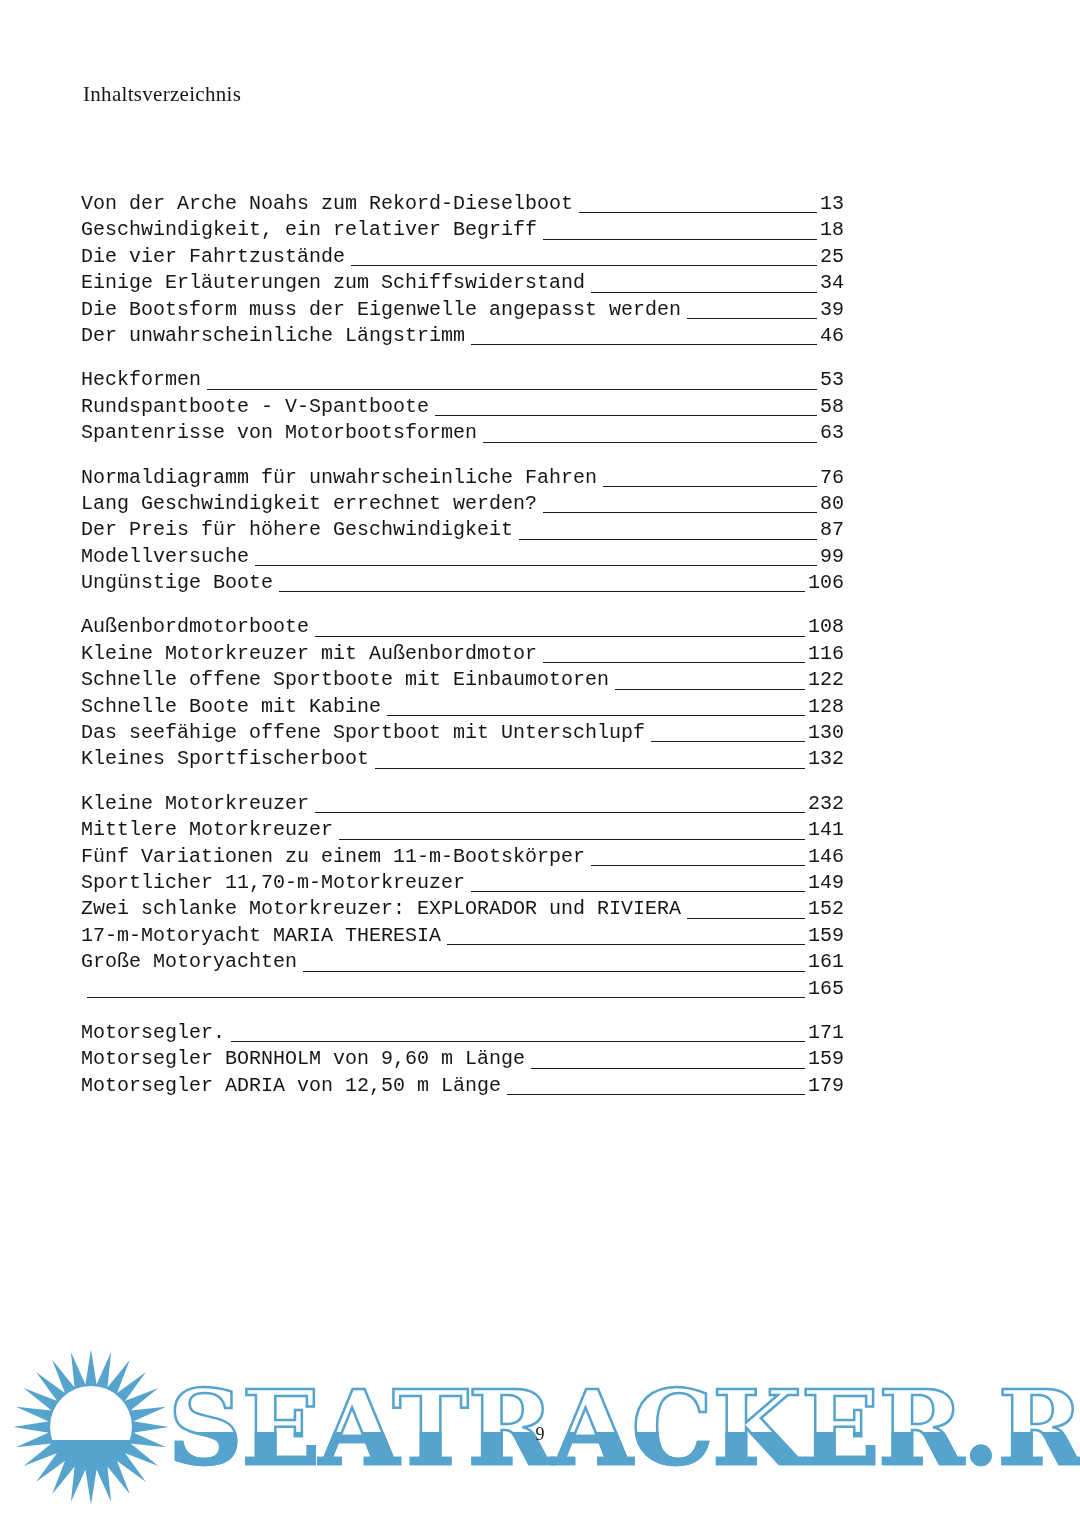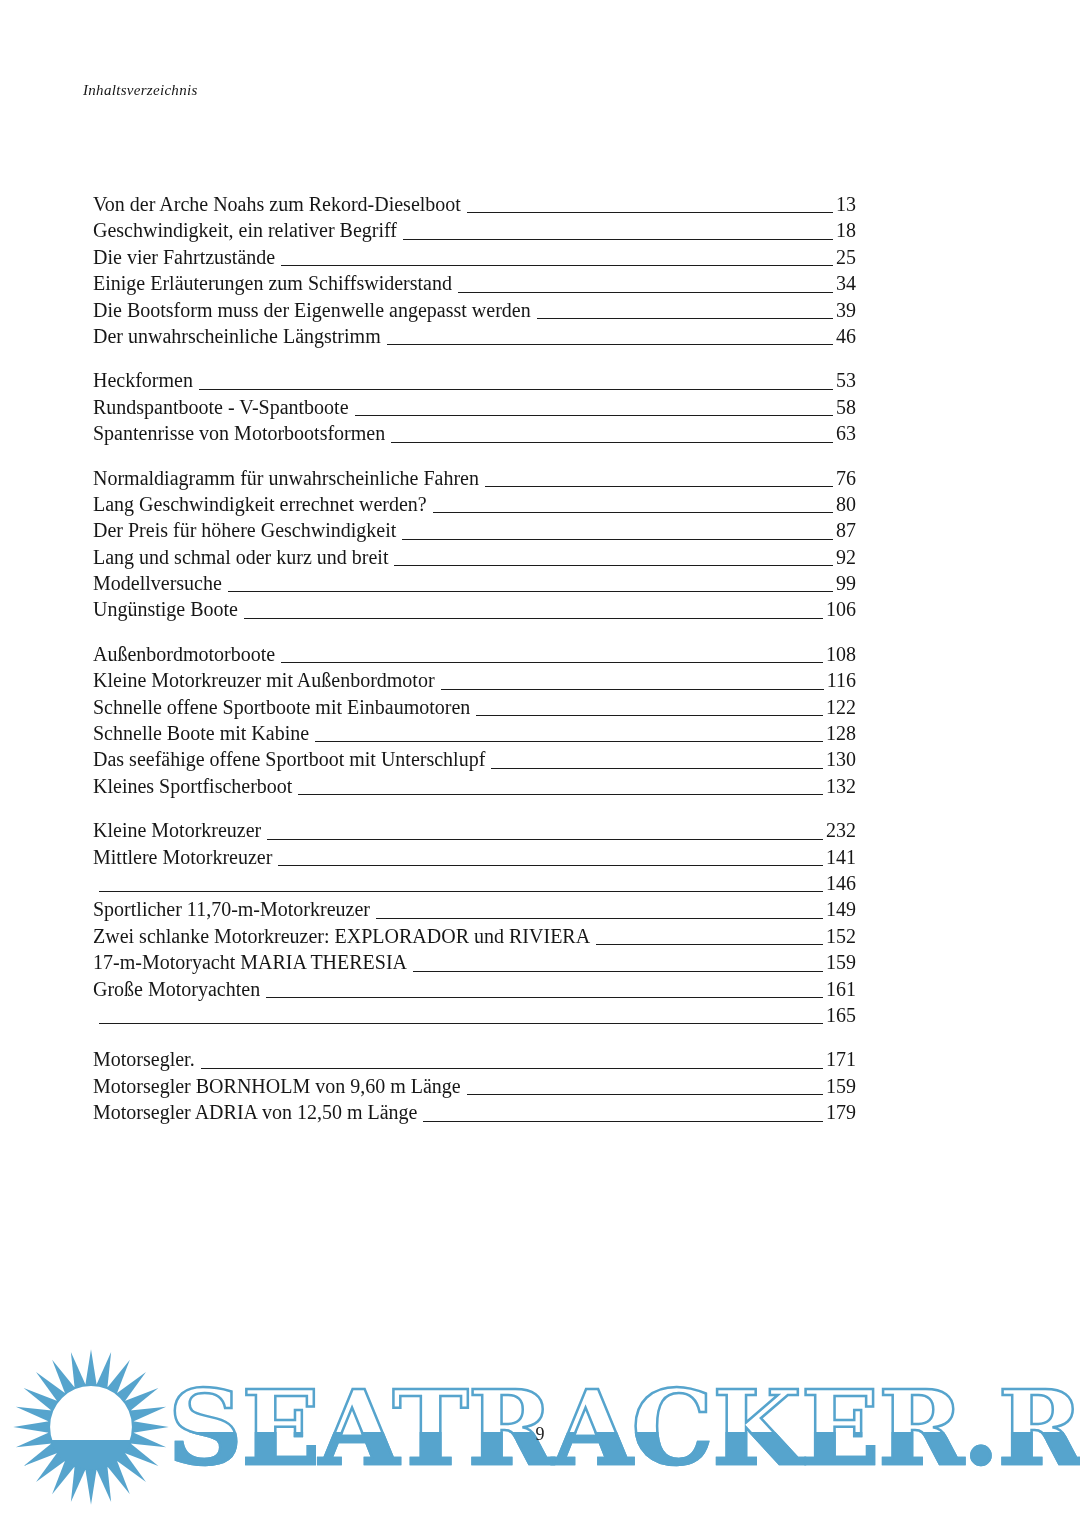--- a/index.html
+++ b/index.html
@@ -13,30 +13,30 @@
     height: 1515px;
     overflow: hidden;
     font-family: "Liberation Serif", serif;
     color: #161616;
   }
 
   .page-heading {
     position: absolute;
     left: 83px;
     top: 82px;
-    font-size: 15px;
-    font-style: italic;
+    font-size: 21px;
     letter-spacing: 0.3px;
   }
 
   .toc {
     position: absolute;
-    left: 93px;
+    left: 81px;
     top: 191px;
     width: 763px;
+    font-family: Liberation Mono, monospace;
   }
   .toc-group {
     margin-bottom: 18px;
   }
   .toc-row {
     display: flex;
     align-items: baseline;
     height: 26.4px;
     font-size: 20px;
     line-height: 26.4px;
@@ -177,25 +177,20 @@
         <span class="toc-title">Lang Geschwindigkeit errechnet werden?</span>
         <span class="toc-leader"></span>
         <span class="toc-page">80</span>
       </div>
       <div class="toc-row">
         <span class="toc-title">Der Preis für höhere Geschwindigkeit</span>
         <span class="toc-leader"></span>
         <span class="toc-page">87</span>
       </div>
       <div class="toc-row">
-        <span class="toc-title">Lang und schmal oder kurz und breit</span>
-        <span class="toc-leader"></span>
-        <span class="toc-page">92</span>
-      </div>
-      <div class="toc-row">
         <span class="toc-title">Modellversuche</span>
         <span class="toc-leader"></span>
         <span class="toc-page">99</span>
       </div>
       <div class="toc-row">
         <span class="toc-title">Ungünstige Boote</span>
         <span class="toc-leader"></span>
         <span class="toc-page">106</span>
       </div>
     </div>
@@ -236,20 +231,21 @@
         <span class="toc-title">Kleine Motorkreuzer</span>
         <span class="toc-leader"></span>
         <span class="toc-page">232</span>
       </div>
       <div class="toc-row">
         <span class="toc-title">Mittlere Motorkreuzer</span>
         <span class="toc-leader"></span>
         <span class="toc-page">141</span>
       </div>
       <div class="toc-row">
+        <span class="toc-title">Fünf Variationen zu einem 11-m-Bootskörper</span>
         <span class="toc-leader"></span>
         <span class="toc-page">146</span>
       </div>
       <div class="toc-row">
         <span class="toc-title">Sportlicher 11,70-m-Motorkreuzer</span>
         <span class="toc-leader"></span>
         <span class="toc-page">149</span>
       </div>
       <div class="toc-row">
         <span class="toc-title">Zwei schlanke Motorkreuzer: EXPLORADOR und RIVIERA</span>

